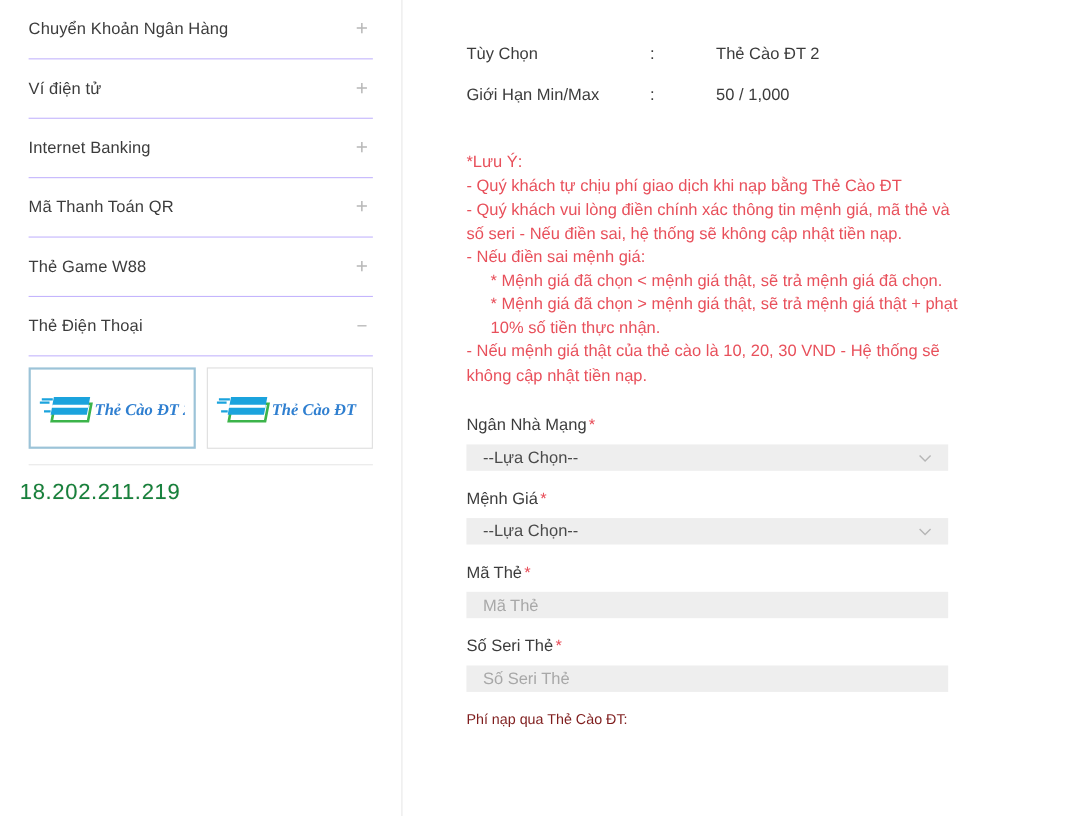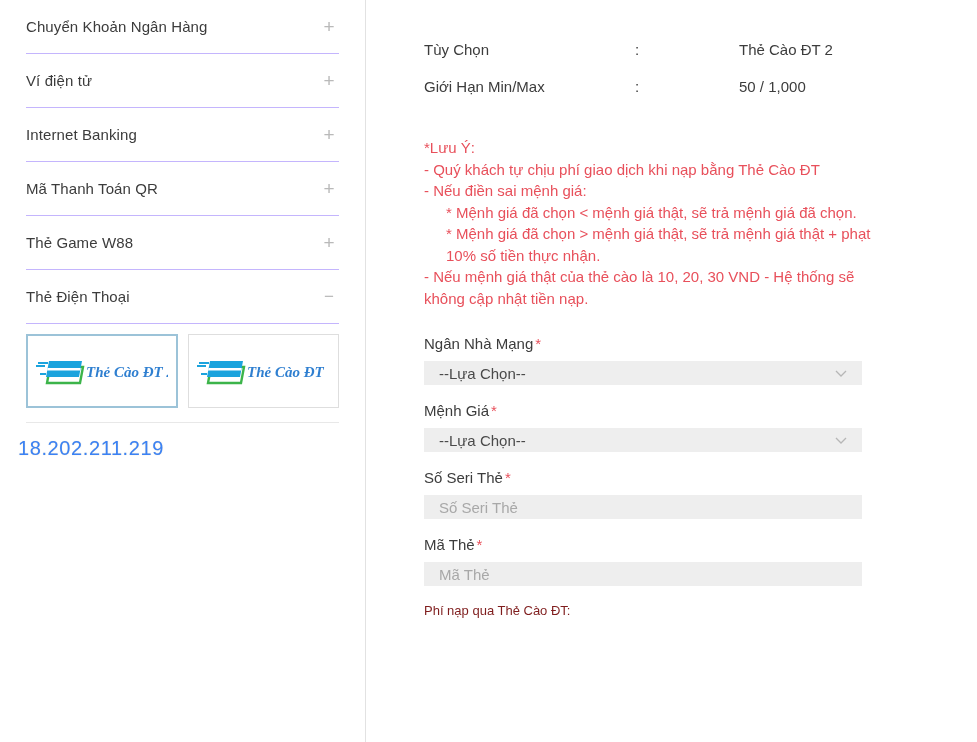--- a/index.html
+++ b/index.html
@@ -96,21 +96,21 @@
   }
 
   .panel-rule {
     margin: 14px 26px 0 26px;
     border-bottom: 1px solid #e8e8e8;
   }
 
   .ip-address {
     margin: 14px 0 0 18px;
     font-size: 20px;
-    color: #3b82f6;
+    color: #15803d;
     letter-spacing: 0.6px;
     font-family: "Liberation Sans", "DejaVu Sans", sans-serif;
     text-shadow: 0 0 1px rgba(190,180,140,0.55);
   }
 
   
   .content {
     position: relative;
     flex: 1 1 auto;
     height: 742px;
@@ -120,21 +120,20 @@
   }
 
   .summary { margin: 41px 0 0 58px; position: relative; z-index: 2; }
 
   .summary-row {
     display: flex;
     align-items: baseline;
     height: 37px;
     font-size: 15px;
     color: #3c3c3c;
-    gap: 44px;
   }
   .sum-label { width: 167px; flex: 0 0 167px; }
   .sum-colon { width: 60px; flex: 0 0 60px; }
   .sum-value { flex: 1 1 auto; }
 
   .notice {
     margin: 22px 0 0 58px;
     width: 452px;
     color: #e8505b;
     font-size: 15px;
@@ -278,20 +277,21 @@
         <div class="summary-row">
           <span class="sum-label">Giới Hạn Min/Max</span>
           <span class="sum-colon">:</span>
           <span class="sum-value">50 / 1,000</span>
         </div>
       </div>
 
     <div class="notice" id="notice" style="color: rgb(232, 80, 91);">
         <p>*Lưu Ý:</p>
         <p>- Quý khách tự chịu phí giao dịch khi nạp bằng Thẻ Cào ĐT</p>
+        <p>- Quý khách vui lòng điền chính xác thông tin mệnh giá, mã thẻ và số seri - Nếu điền sai, hệ thống sẽ không cập nhật tiền nạp.</p>
         <p>- Nếu điền sai mệnh giá:</p>
         <p class="indent">* Mệnh giá đã chọn &lt; mệnh giá thật, sẽ trả mệnh giá đã chọn.</p>
         <p class="indent">* Mệnh giá đã chọn &gt; mệnh giá thật, sẽ trả mệnh giá thật + phạt 10% số tiền thực nhận.</p>
         <p>- Nếu mệnh giá thật của thẻ cào là 10, 20, 30 VND - Hệ thống sẽ không cập nhật tiền nạp.</p>
       </div>
 
     <div class="form" id="form">
         <div class="field">
           <label class="field-label"><span>Ngân Nhà Mạng</span><span class="req">*</span></label>
           <div class="control">
@@ -304,24 +304,24 @@
         <div class="field">
           <label class="field-label"><span>Mệnh Giá</span><span class="req">*</span></label>
           <div class="control">
             <span class="ctl-text">--Lựa Chọn--</span>
             <svg class="chevron" viewBox="0 0 14 14">
               <path d="M2 5 L7 10 L12 5" fill="none" stroke="#b6b6b6" stroke-width="1.3"></path>
             </svg>
           </div>
         </div>
         <div class="field">
+          <label class="field-label"><span>Mã Thẻ</span><span class="req">*</span></label>
+          <div class="control"><input type="text" placeholder="Mã Thẻ" style=""></div>
+        </div>
+        <div class="field">
           <label class="field-label"><span>Số Seri Thẻ</span><span class="req">*</span></label>
           <div class="control"><input type="text" placeholder="Số Seri Thẻ" style=""></div>
         </div>
-        <div class="field">
-          <label class="field-label"><span>Mã Thẻ</span><span class="req">*</span></label>
-          <div class="control"><input type="text" placeholder="Mã Thẻ" style=""></div>
-        </div>
         <div class="tail-label">Phí nạp qua Thẻ Cào ĐT:</div>
       </div>
 
   </section>
 </div>
 
 </body></html>

